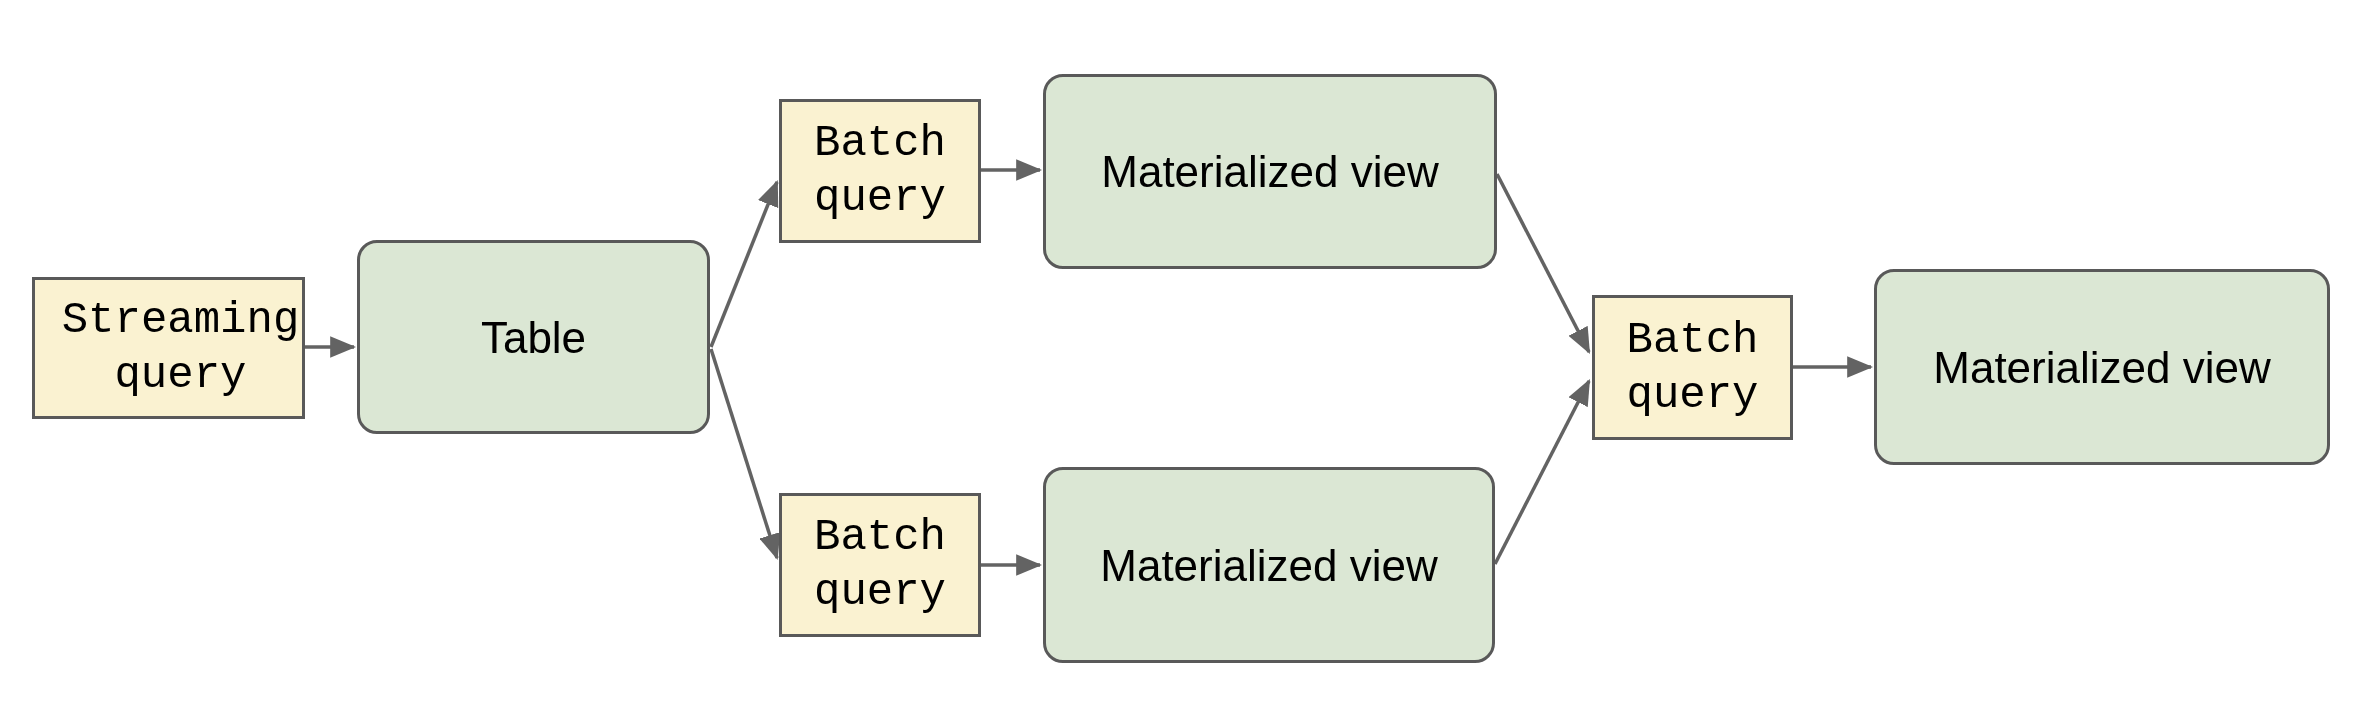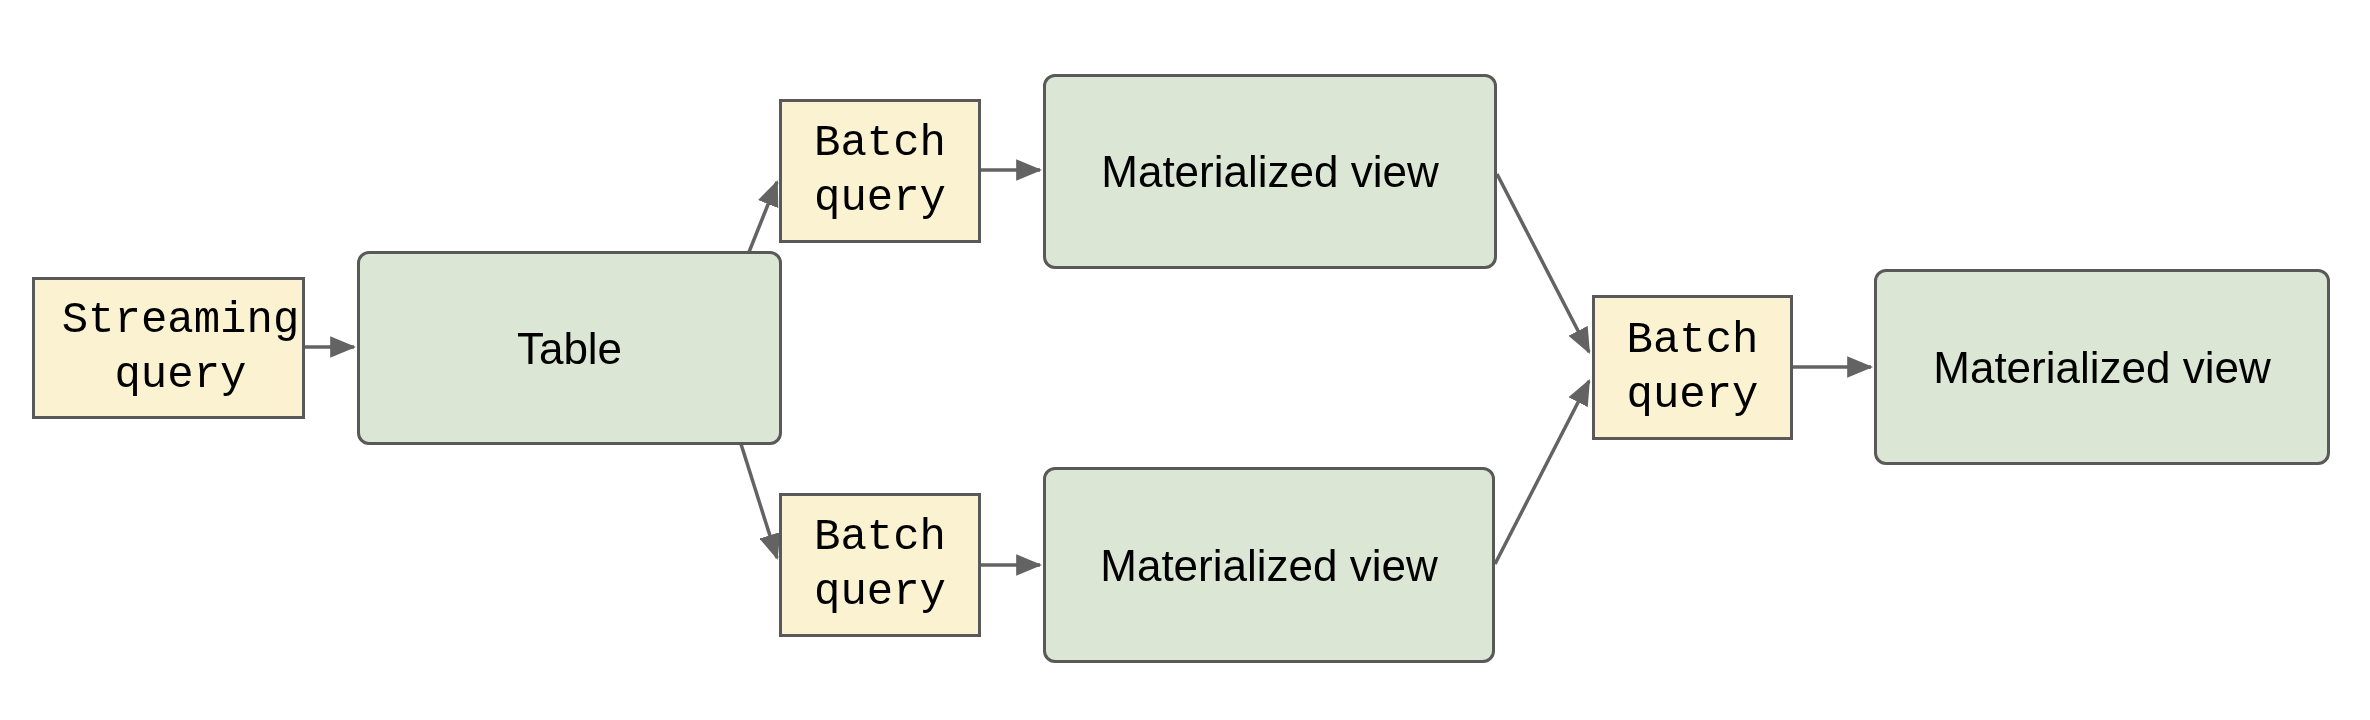--- a/index.html
+++ b/index.html
@@ -36,25 +36,25 @@
     white-space: pre-line;
     border: 3px solid #595959;
   }
   .node-process {
     background: #faf2d1;
     border-radius: 0;
     font-family: Liberation Mono, monospace;
   }
   .node-data {
     background: #dbe7d4;
-    border-radius: 12px;
+    border-radius: 20px;
   }
   
   #n-streaming-query      { left: 32px;   top: 277px; width: 273px; height: 142px; padding-left: 24px; }
-  #n-table                { left: 357px;  top: 251px; width: 425px; height: 194px; }
+  #n-table                { left: 357px;  top: 240px; width: 353px; height: 194px; }
   #n-batch-query-top      { left: 779px;  top: 99px;  width: 202px; height: 144px; }
   #n-mv-top               { left: 1043px; top: 74px;  width: 454px; height: 195px; }
   #n-batch-query-bottom   { left: 779px;  top: 493px; width: 202px; height: 144px; }
   #n-mv-bottom            { left: 1043px; top: 467px; width: 452px; height: 196px; }
   #n-batch-query-final    { left: 1592px; top: 295px; width: 201px; height: 145px; }
   #n-mv-final             { left: 1874px; top: 269px; width: 456px; height: 196px; }
 </style>
 </head>
 <body>
 

